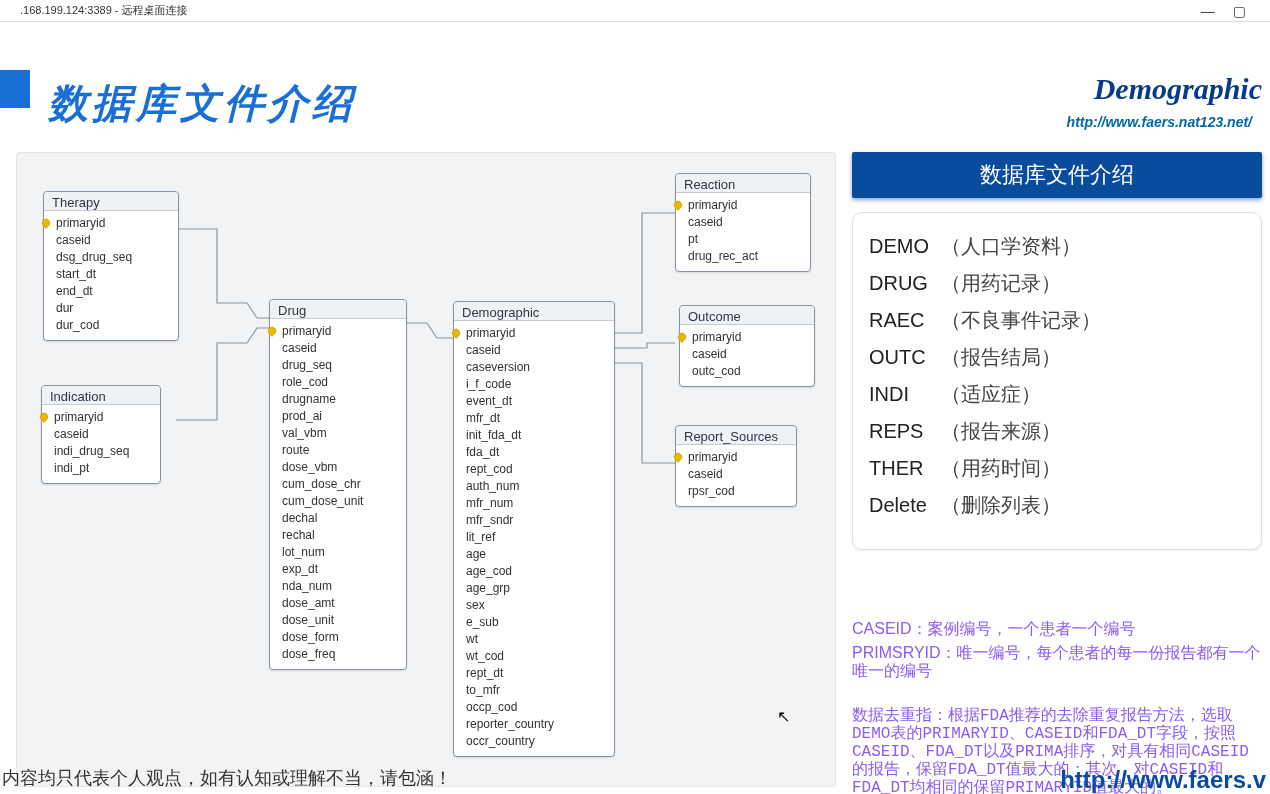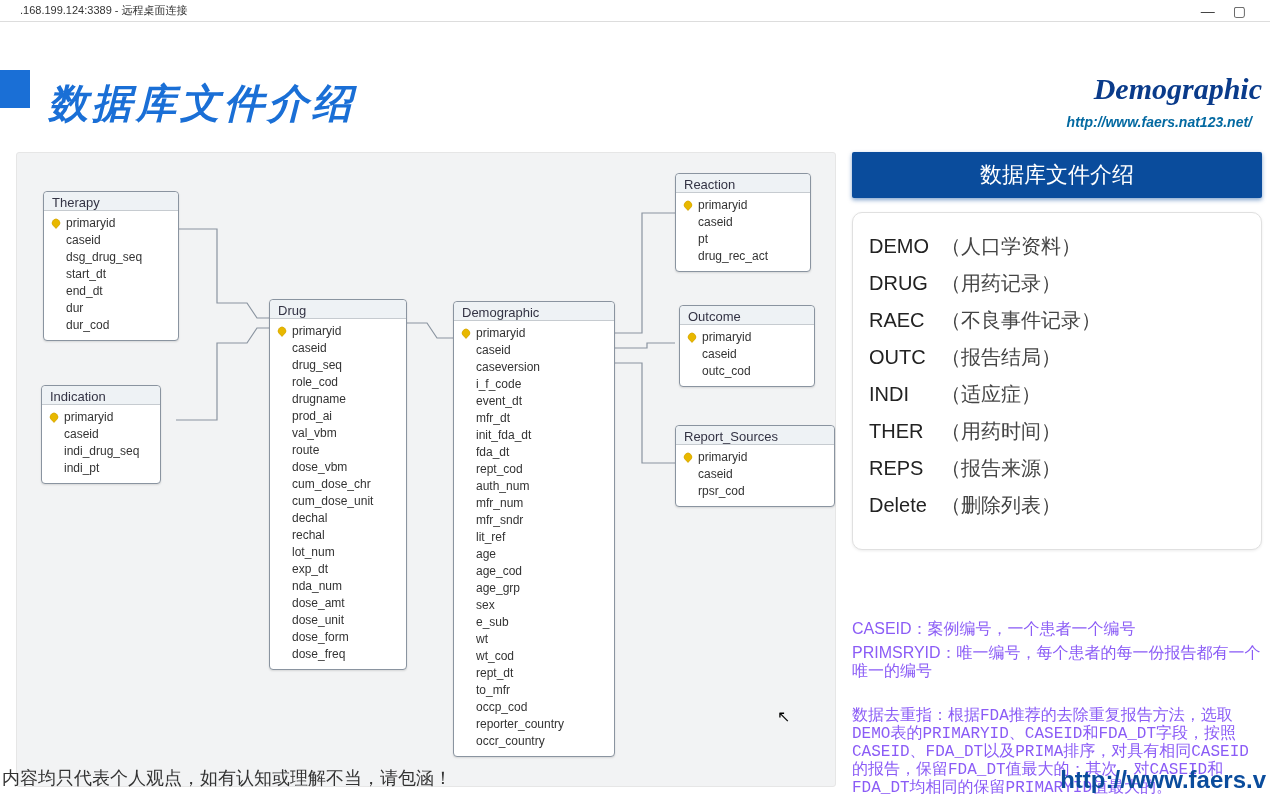--- a/index.html
+++ b/index.html
@@ -12,21 +12,21 @@
 .slide { position: relative; width: 1270px; height: 772px; background: #fff; }
 
 .blueblk { position: absolute; left: 0; top: 48px; width: 30px; height: 38px; background: #1a6fd6; }
 .pagetitle { position: absolute; left: 48px; top: 54px; font-size: 40px; font-weight: bold; font-style: italic; color: #1a6fd6; font-family: "KaiTi","STKaiti",serif; letter-spacing: 4px; }
 .brand { position: absolute; right: 8px; top: 50px; font-size: 30px; font-weight: bold; font-style: italic; color: #0a3b8a; font-family: "Times New Roman", serif; }
 .brandurl { position: absolute; right: 18px; top: 92px; font-size: 14px; font-weight: bold; font-style: italic; color: #0369a1; }
 
 .diagram { position: absolute; left: 16px; top: 130px; width: 820px; height: 635px; background: #f2f3f4; border: 1px solid #e6e6e6; border-radius: 3px; }
 .dtable { position: absolute; background: #fff; border: 1px solid #8a94a0; border-radius: 4px; box-shadow: 0 1px 2px rgba(0,0,0,.12); }
 .dtable .hdr { background: #eef2f5; border-bottom: 1px solid #c6cbd0; padding: 3px 8px 0; font-size: 13px; color: #334; font-weight: 500; border-radius: 4px 4px 0 0; }
-.dtable ul { list-style: none; padding: 4px 6px 6px 22px; }
+.dtable ul { list-style: none; padding: 4px 6px 6px 12px; }
 .dtable li { font-size: 12px; color: #333; line-height: 17px; position: relative; }
 .dtable li.pk::before { content: ""; position: absolute; left: -14px; top: 4px; width: 8px; height: 8px; background: #e8b800; border-radius: 50% 50% 50% 0; transform: rotate(-45deg); box-shadow: inset 0 0 1px #b08000; }
 
 svg.conn { position: absolute; left: 0; top: 0; width: 820px; height: 635px; pointer-events: none; }
 svg.conn path { stroke: #8a94a0; stroke-width: 1.2; fill: none; }
 
 .rightpanel { position: absolute; left: 852px; top: 130px; width: 410px; }
 .rp-title { background: #0a4c9c; color: #fff; text-align: center; font-size: 22px; padding: 8px 0; border-radius: 2px; box-shadow: 0 2px 4px rgba(10,76,156,.5); margin-bottom: 14px; }
 .rp-box { background: #fff; border: 1px solid #e0e0e0; border-radius: 10px; padding: 20px 16px; box-shadow: 0 1px 3px rgba(0,0,0,.08); }
 .rp-row { font-size: 20px; color: #222; margin-bottom: 10px; }
@@ -161,42 +161,42 @@
 
     <div class="dtable" style="left:662px;top:152px;width:136px">
       <div class="hdr">Outcome</div>
       <ul id="tf-outcome">
           <li class="pk">primaryid</li>
           <li>caseid</li>
           <li>outc_cod</li>
         </ul>
     </div>
 
-    <div class="dtable" style="left:658px;top:272px;width:160px">
+    <div class="dtable" style="left:658px;top:272px;width:122px">
       <div class="hdr">Report_Sources</div>
       <ul id="tf-report_sources">
           <li class="pk">primaryid</li>
           <li>caseid</li>
           <li>rpsr_cod</li>
         </ul>
     </div>
 
     <div class="cursor">↖</div>
   </div>
 
   <div class="rightpanel">
     <div class="rp-title">数据库文件介绍</div>
     <div class="rp-box" id="rp-box">
         <div class="rp-row"><span class="key">DEMO</span><span class="desc">（人口学资料）</span></div>
         <div class="rp-row"><span class="key">DRUG</span><span class="desc">（用药记录）</span></div>
         <div class="rp-row"><span class="key">RAEC</span><span class="desc">（不良事件记录）</span></div>
         <div class="rp-row"><span class="key">OUTC</span><span class="desc">（报告结局）</span></div>
         <div class="rp-row"><span class="key">INDI</span><span class="desc">（适应症）</span></div>
+        <div class="rp-row"><span class="key">REPS</span><span class="desc">（报告来源）</span></div>
         <div class="rp-row"><span class="key">THER</span><span class="desc">（用药时间）</span></div>
-        <div class="rp-row"><span class="key">REPS</span><span class="desc">（报告来源）</span></div>
         <div class="rp-row"><span class="key">Delete</span><span class="desc">（删除列表）</span></div>
       </div>
     <div class="rp-notes" id="rp-notes">
         <p>CASEID：案例编号，一个患者一个编号</p>
         <p>PRIMSRYID：唯一编号，每个患者的每一份报告都有一个唯一的编号</p>
         <p style="margin-top: 27px; font-family: Liberation Mono, monospace;">数据去重指：根据FDA推荐的去除重复报告方法，选取DEMO表的PRIMARYID、CASEID和FDA_DT字段，按照CASEID、FDA_DT以及PRIMA排序，对具有相同CASEID的报告，保留FDA_DT值最大的；其次，对CASEID和FDA_DT均相同的保留PRIMARYID值最大的。</p>
       </div>
     <div class="rp-msg">对DEMO去重后，对其他的子表通过PRIMARYID进筛选，就可以得到数据清理后的全部数据了。</div>
   </div>
 

